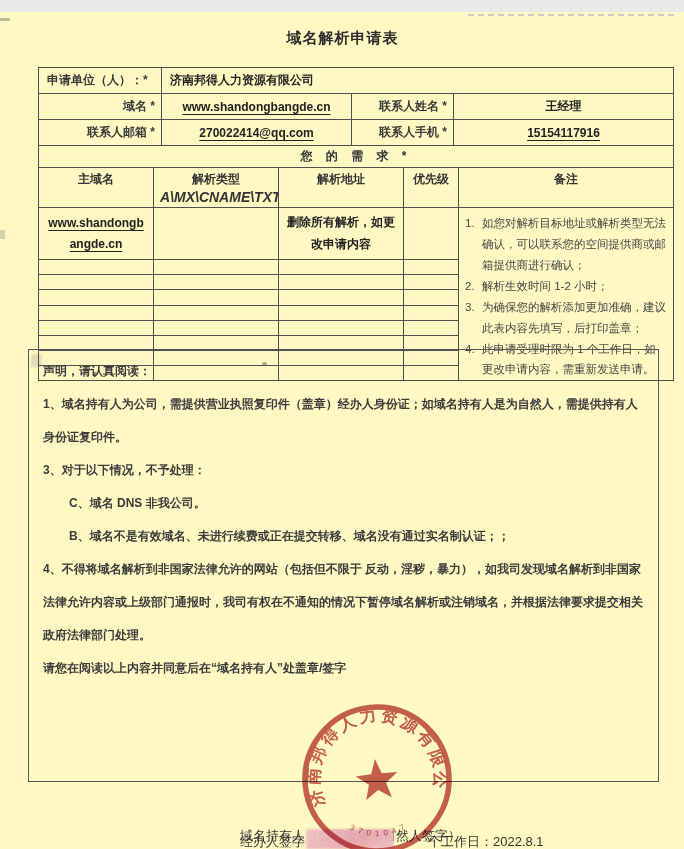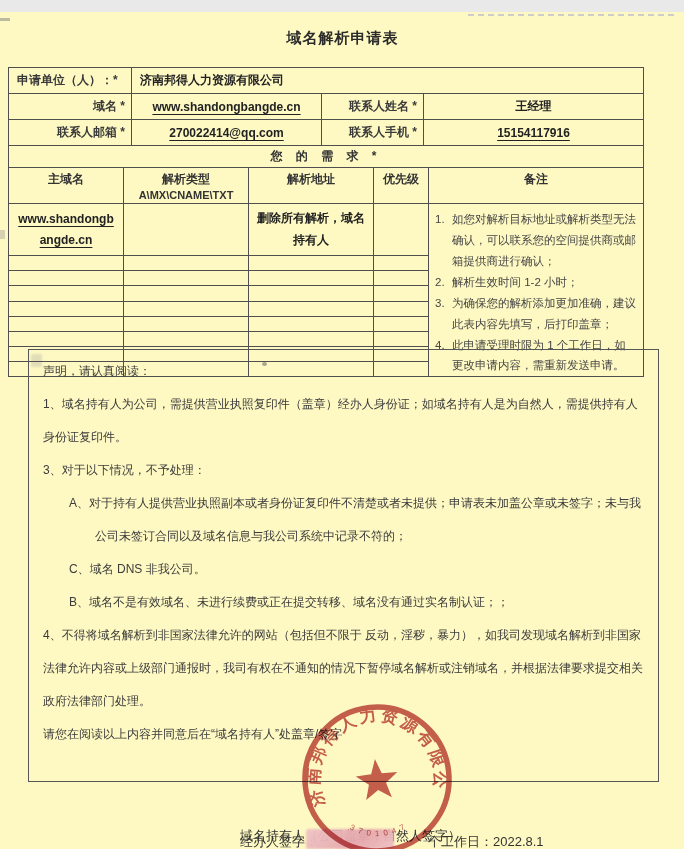--- a/index.html
+++ b/index.html
@@ -6,48 +6,48 @@
   .page{
     position:relative;width:684px;height:849px;margin:12px auto;
     background:#fef9c3;overflow:hidden;
     font-family:"Liberation Sans","DejaVu Sans",sans-serif;
     color:#2f2f2f;
   }
   
   .title{position:absolute;top:17px;left:25px;width:635px;text-align:center;
     font-size:15px;font-weight:700;color:#2b2b2b;letter-spacing:1px;}
   
-  .tables{position:absolute;top:55px;left:8px;width:635px;}
+  .tables{position:absolute;top:55px;left:38px;width:635px;}
   table{border-collapse:collapse;table-layout:fixed;width:635px;}
   td{border:1px solid #4f4f4f;font-size:12px;padding:2px 6px;color:#333;
      overflow:hidden;}
   table.request{margin-top:-1px;}
   .lbl{text-align:right;font-weight:600;color:#3a3a3a;}
   .lbl-left{text-align:left;font-weight:600;color:#3a3a3a;padding-left:8px;}
   .val{text-align:center;font-weight:700;color:#222;}
   .val-left{text-align:left;font-weight:700;color:#222;padding-left:8px;}
   .u{text-decoration:underline;text-underline-offset:3px;text-align:center;}
   tr.r-info{height:26px;}
   tr.r-sect{height:20px;}
   .sect{text-align:center;font-weight:600;letter-spacing:5px;color:#333;}
   tr.r-head{height:34px;}
   .hcell{text-align:center;vertical-align:top;padding-top:3px;font-weight:600;}
-  .hsub{font-weight:600;font-size:11px;margin-top:1px;}
+  .hsub{font-weight:600;font-size:14px;margin-top:1px;font-style:italic;}
   tr.r-data{height:44px;}
   .dom{word-break:break-all;line-height:1.7;}
   tr.r-empty{height:14px;}
   td.notes-cell{vertical-align:top;padding:5px 6px 0 6px;}
   .note{display:flex;font-size:11.5px;line-height:1.82;color:#454545;}
   .note .n-num{flex:none;width:17px;}
   .note .n-txt{flex:1;}
   
   .decl{position:absolute;top:337px;left:28px;width:631px;height:433px;
     border:1px solid #565656;box-sizing:border-box;padding:5px 14px 0 14px;
     font-size:12px;line-height:33px;color:#3b3b3b;}
-  .d-item{white-space:normal;}
+  .d-item{white-space:normal;font-weight:bold;}
   .d-sub{padding-left:52px;text-indent:-26px;}
   .d-bold{font-weight:700;color:#151515;}
   
   .holder-line{position:absolute;left:240px;top:815px;font-size:13px;color:#333;}
   .op-label{position:absolute;left:240px;top:821px;font-size:13px;color:#333;}
   .apply-time{position:absolute;left:428px;top:821px;font-size:13px;color:#333;}
   .redact{position:absolute;left:306px;top:817px;width:88px;height:20px;
     background:linear-gradient(135deg,#f0c3c7,#e5a7ad 60%,#efc0c4);
     filter:blur(1.3px);opacity:.95;border-radius:2px;}
   
@@ -122,21 +122,21 @@
           <div>解析类型</div>
           <div class="hsub">A\MX\CNAME\TXT</div>
         </td>
         <td class="hcell">解析地址</td>
         <td class="hcell">优先级</td>
         <td class="hcell">备注</td>
       </tr>
       <tr class="r-data">
         <td class="val u dom">www.shandongbangde.cn</td>
         <td></td>
-        <td class="val" style="line-height:1.8;">删除所有解析，域名持有人</td>
+        <td class="val" style="line-height:1.8;">删除所有解析，如更改申请内容</td>
         <td></td>
         <td class="notes-cell" rowspan="9">
           <div class="note">
             <span class="n-num">1.</span>
             <span class="n-txt">如您对解析目标地址或解析类型无法确认，可以联系您的空间提供商或邮箱提供商进行确认；</span>
           </div>
           <div class="note">
             <span class="n-num">2.</span>
             <span class="n-txt">解析生效时间 1-2 小时；</span>
           </div>
@@ -199,21 +199,20 @@
             <td></td>
           </tr>
     </tbody>
       </table>
   </div>
 
   <div class="decl">
     <div class="d-item">声明，请认真阅读：</div>
     <div class="d-item"><span>1、</span><span>域名持有人为公司，需提供营业执照复印件（盖章）经办人身份证；如域名持有人是为自然人，需提供持有人身份证复印件。</span></div>
     <div class="d-item"><span>3、</span><span>对于以下情况，不予处理：</span></div>
-    <div class="d-item d-sub"><span>A、</span><span>对于持有人提供营业执照副本或者身份证复印件不清楚或者未提供；申请表未加盖公章或未签字；未与我公司未签订合同以及域名信息与我公司系统中记录不符的；</span></div>
     <div class="d-item d-sub"><span>C、</span><span>域名 DNS 非我公司。</span></div>
     <div class="d-item d-sub"><span>B、</span><span>域名不是有效域名、未进行续费或正在提交转移、域名没有通过实名制认证；；</span></div>
     <div class="d-item"><span>4、</span><span>不得将域名解析到非国家法律允许的网站（包括但不限于 反动，淫秽，暴力），如我司发现域名解析到非国家法律允许内容或上级部门通报时，我司有权在不通知的情况下暂停域名解析或注销域名，并根据法律要求提交相关政府法律部门处理。</span></div>
     <div class="d-item">请您在阅读以上内容并同意后在“域名持有人”处盖章/签字</div>
   </div>
 
   <div class="holder-line">域名持有人（公司盖章，自然人签字）</div>
   <div class="op-label">经办人签字：</div>
   <div class="redact"></div>
   <div class="apply-time"><span>个工作日：</span><span>2022.8.1</span></div>

